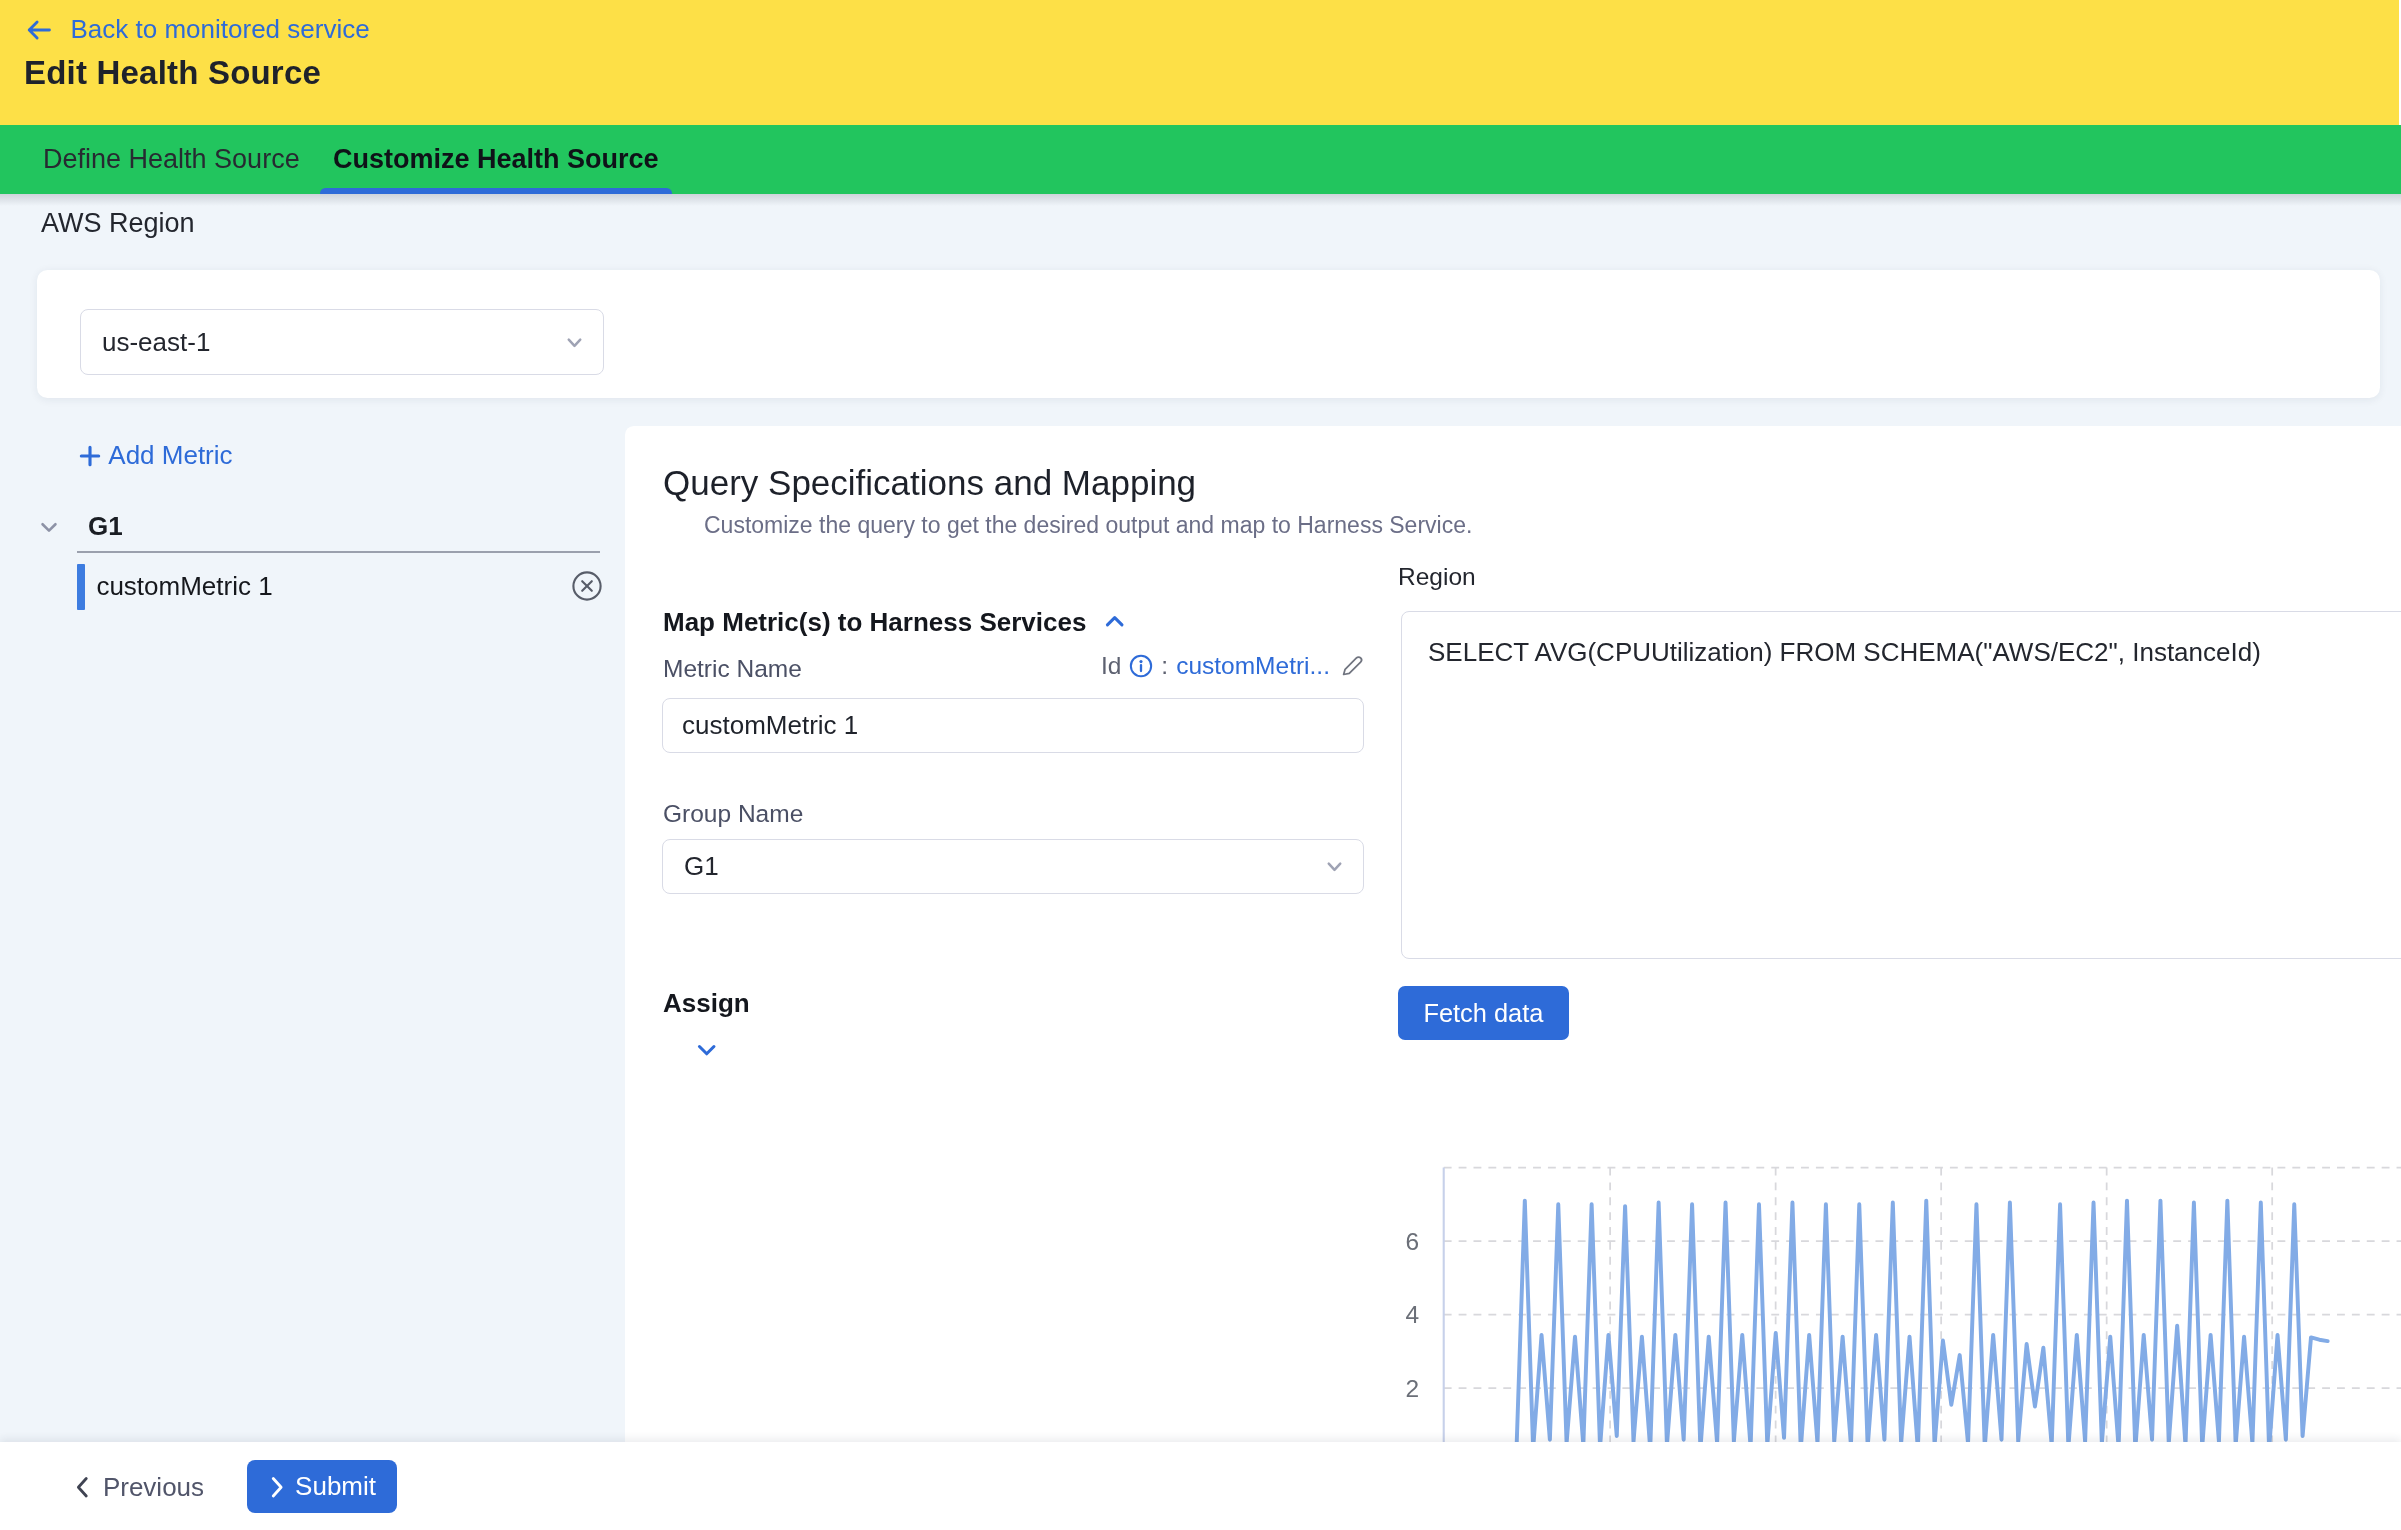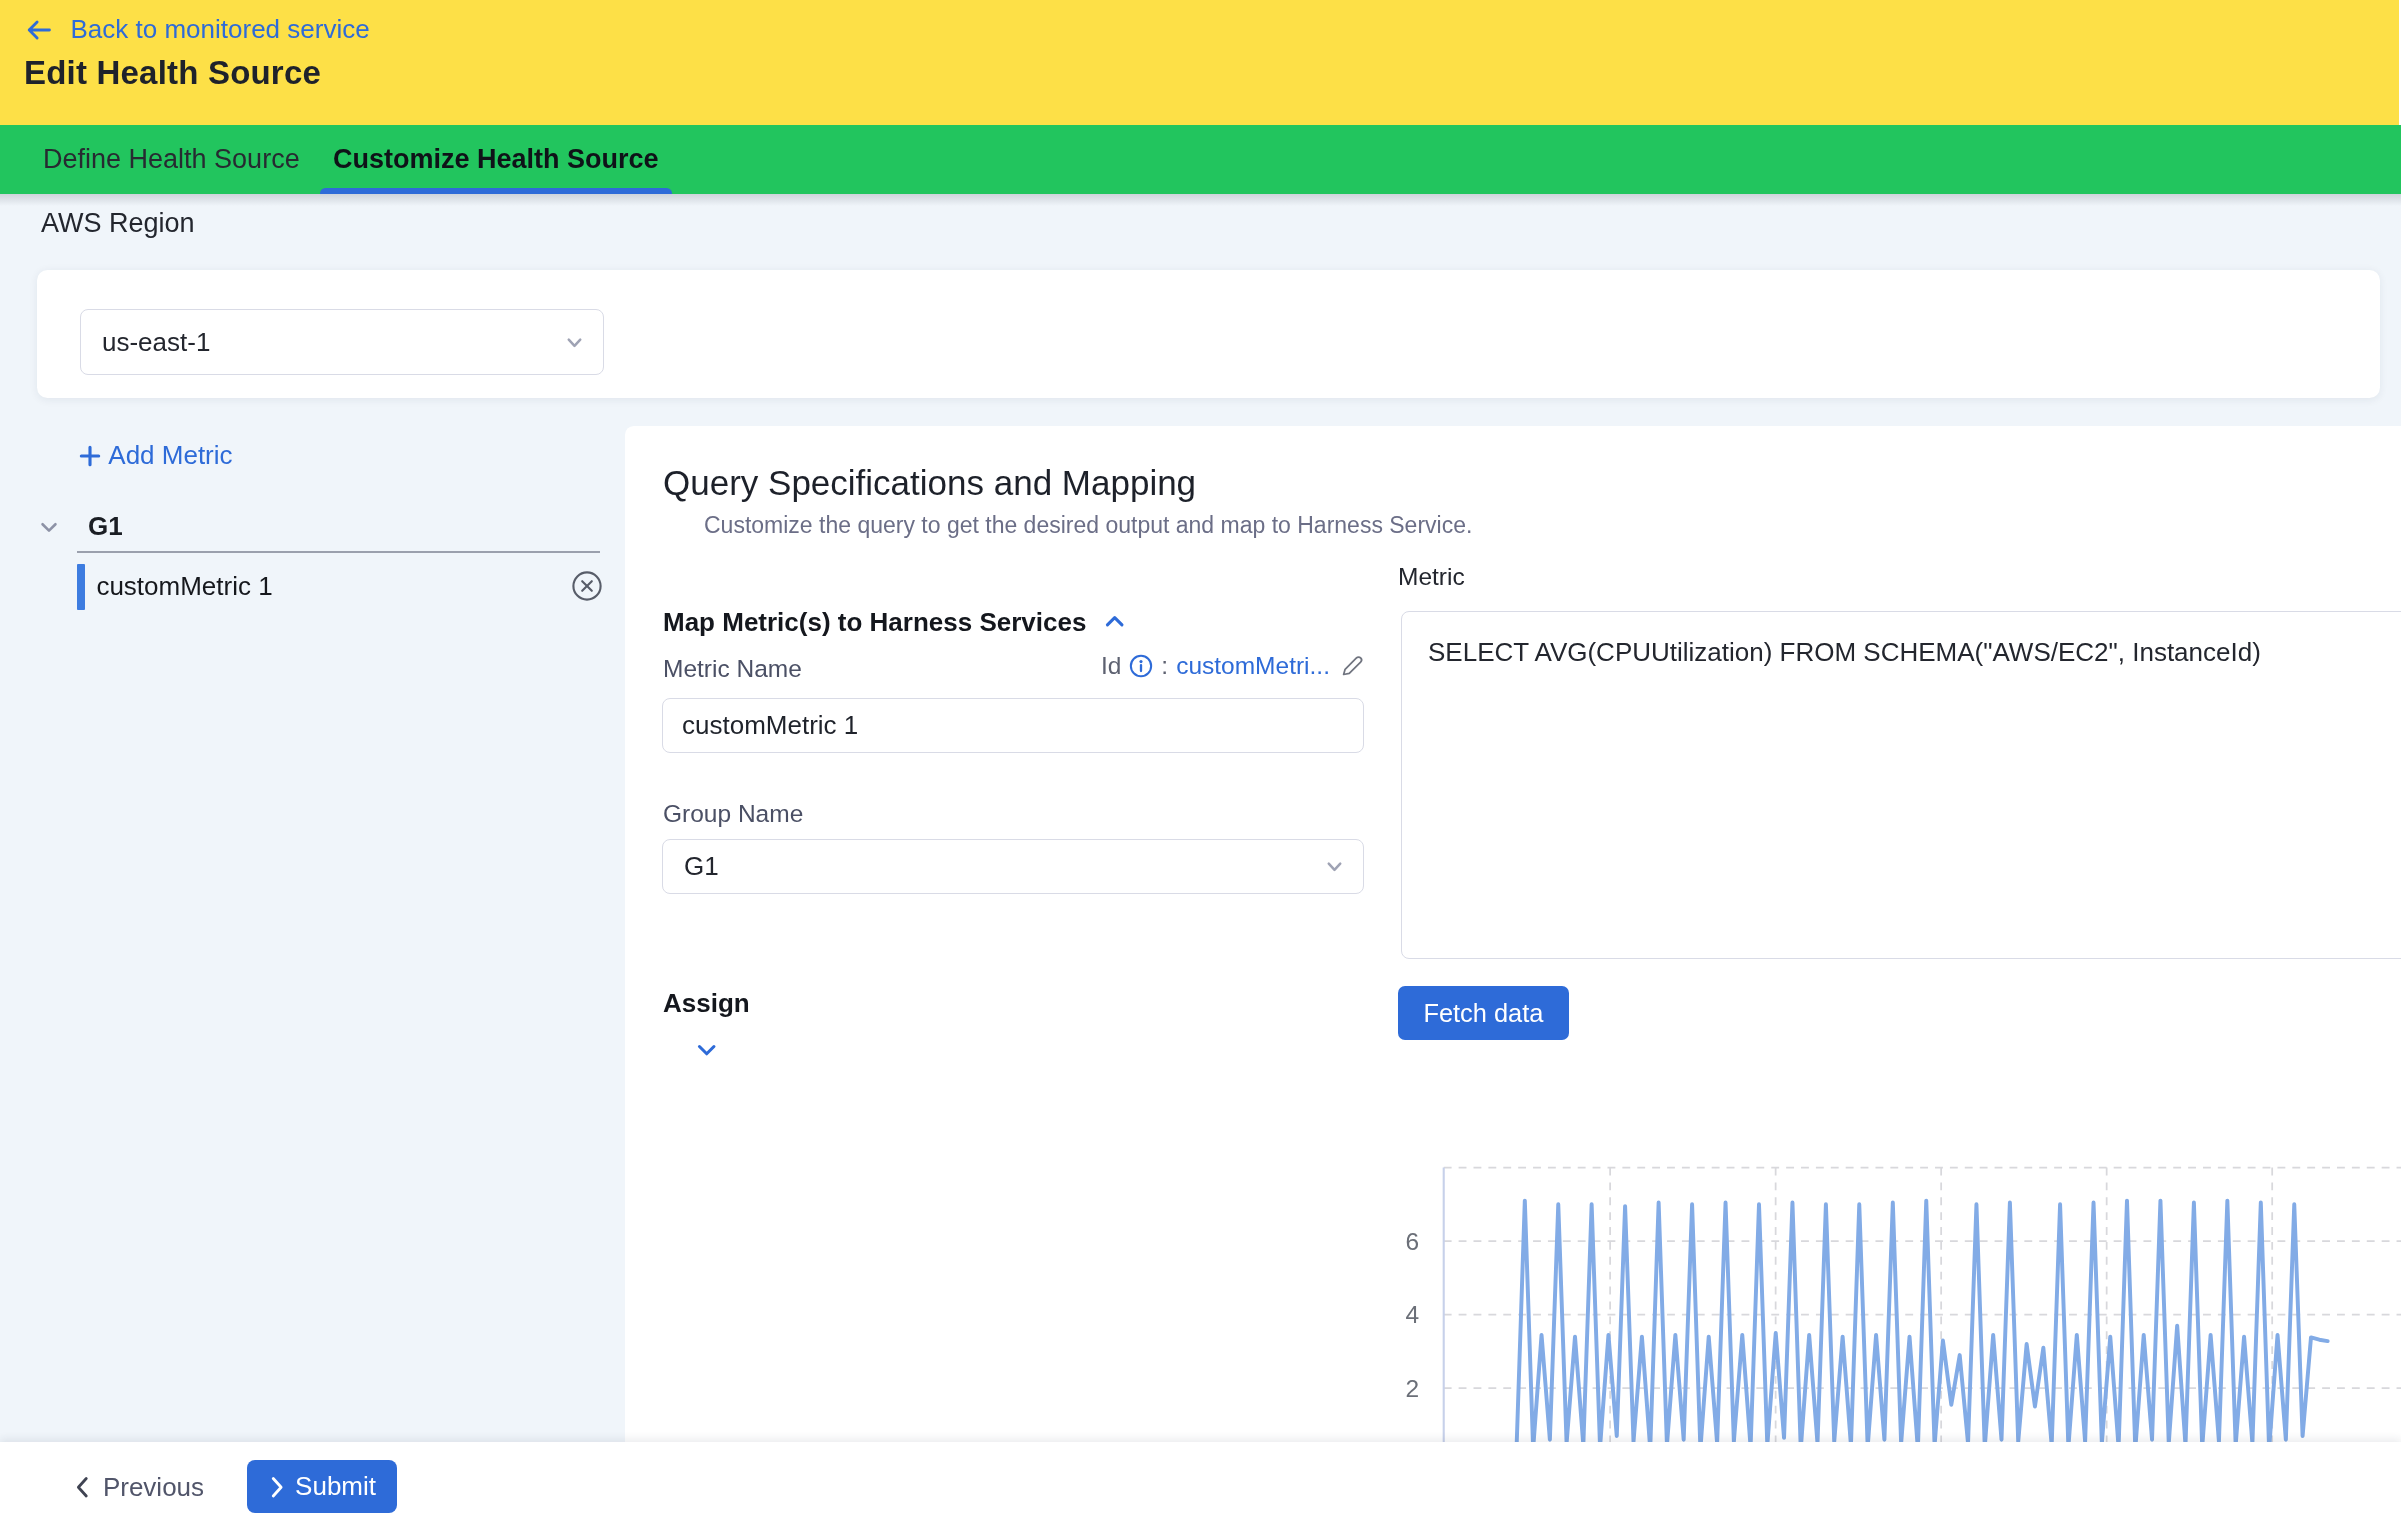--- a/index.html
+++ b/index.html
@@ -193,21 +193,21 @@
 
       <div class="assign-row">
         <span class="assign-text">Assign</span>
         <span class="icon">
           <svg width="25.4" height="25.4" viewBox="0 0 28 28">
               <polyline points="6,10.5 14,18.5 22,10.5" fill="none" stroke="#2e6bd8" stroke-width="3.4" stroke-linecap="round" stroke-linejoin="round"></polyline>
             </svg>
         </span>
       </div>
 
-      <div class="query-label">Metric</div>
+      <div class="query-label">Region</div>
       <textarea class="query-box" spellcheck="false" style="">SELECT AVG(CPUUtilization) FROM SCHEMA("AWS/EC2", InstanceId)</textarea>
       <button class="fetch-btn">Fetch data</button>
 
       <div class="chart-wrap">
         <svg id="chart-svg" width="1025" height="289" viewBox="0 0 1170 330">
             <line x1="52" y1="12" x2="1170" y2="12" stroke="#d8d8dc" stroke-width="2" stroke-dasharray="9 8"></line>
             <line x1="52" y1="264" x2="1170" y2="264" stroke="#d8d8dc" stroke-width="2" stroke-dasharray="9 8"></line>
             <line x1="52" y1="180" x2="1170" y2="180" stroke="#d8d8dc" stroke-width="2" stroke-dasharray="9 8"></line>
             <line x1="52" y1="96" x2="1170" y2="96" stroke="#d8d8dc" stroke-width="2" stroke-dasharray="9 8"></line>
             <line x1="242" y1="12" x2="242" y2="330" stroke="#d8d8dc" stroke-width="2" stroke-dasharray="9 8"></line>

